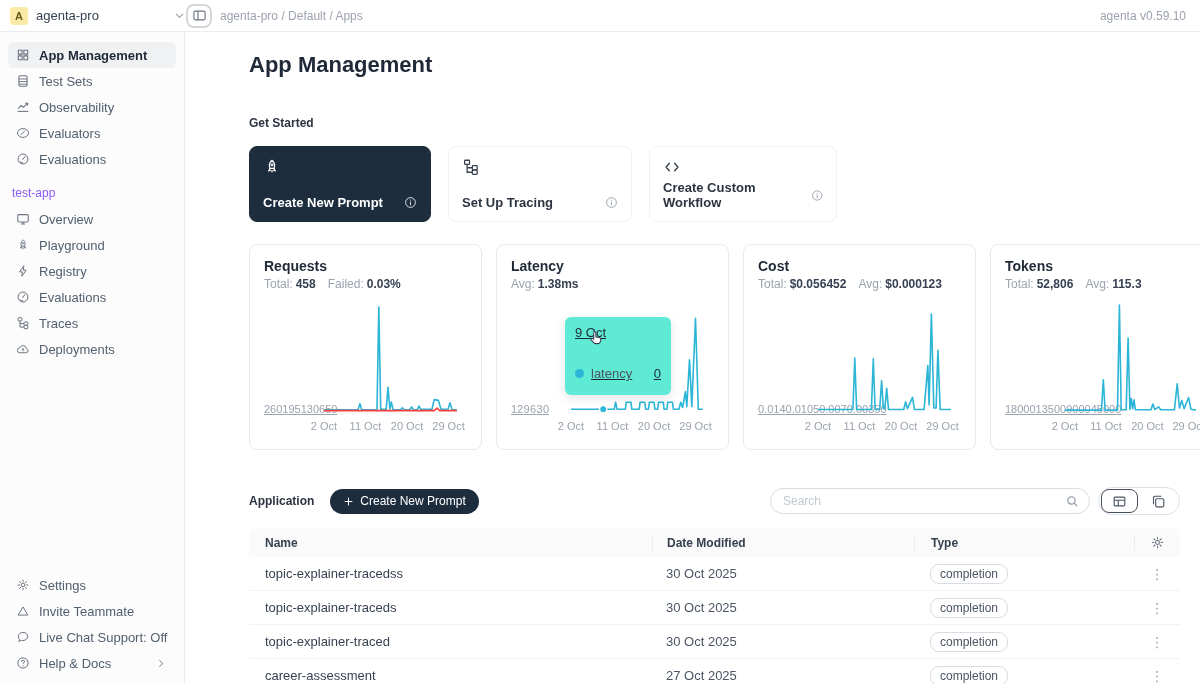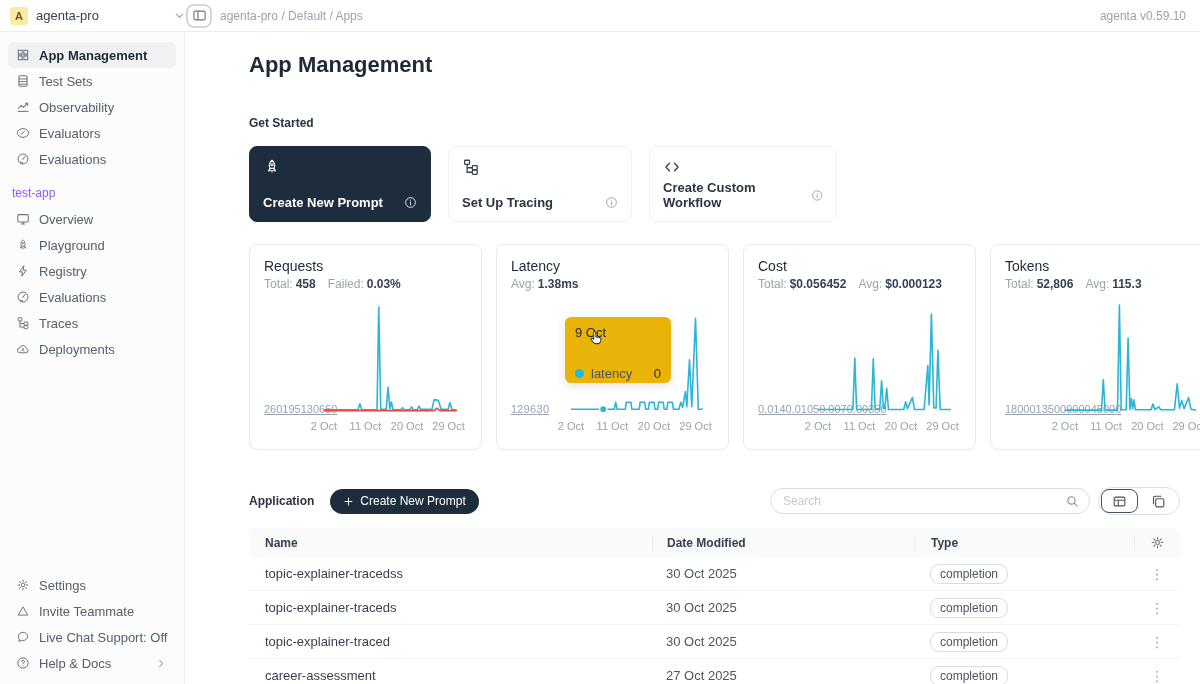--- a/index.html
+++ b/index.html
@@ -40,33 +40,33 @@
   .gs-label-row { display:flex; align-items:center; justify-content:space-between; }
   .gs-label { font-size:13px; font-weight:600; }
   .gs-card:not(.dark) .gs-label { color:#2b3440; }
   .info-ic { width:13px; height:13px; color:#9ca3af; }
   .gs-card.dark .info-ic { color:#dbe2ea; }
   .gs-card:nth-child(2){ width:184px; } .gs-card:nth-child(3){ width:188px; }
 
   
   .charts-row { display:flex; gap:14px; margin-top:22px; }
   .chart-card { flex:1; height:206px; border:1px solid #e7e9ec; border-radius:8px; padding:13px 14px 8px; background:#fff; }
-  .chart-title { font-size:14px; font-weight:400; color:#1f2937; }
+  .chart-title { font-size:14px; font-weight:700; color:#1f2937; }
   .chart-stats { margin-top:3px; font-size:12px; display:flex; gap:12px; }
   .chart-stats .lab { color:#9ca3af; }
   .chart-stats .val { color:#374151; font-weight:700; margin-left:3px; }
   .chart-body { display:flex; margin-top:12px; }
   .ylabels { width:46px; flex:0 0 46px; height:112px; display:flex; flex-direction:row; justify-content:space-between; align-items:flex-end; padding-right:8px; font-size:11px; color:#9aa2ad;text-decoration:underline; }
   .plot-wrap { flex:1; min-width:0; }
   .plot { height:112px; position:relative; }
   .xlabels { height:18px; position:relative; font-size:11px; color:#9aa2ad; }
   .xlabels span { position:absolute; top:5px; transform:translateX(-50%); white-space:nowrap; }
 
   
-  .tooltip { position:absolute; left:8px; top:14px; width:106px; background:#eab308; border-radius:6px; box-shadow:0 3px 10px rgba(80,90,100,.16); padding:8px 10px 2px; z-index:5; }
+  .tooltip { position:absolute; left:8px; top:14px; width:106px; background:#5eead4; border-radius:6px; box-shadow:0 3px 10px rgba(80,90,100,.16); padding:8px 10px 14px; z-index:5;text-decoration:underline; }
   .tt-date { font-size:13px; color:#1f2937; }
   .tt-row { display:flex; align-items:center; gap:7px; margin-top:26px; font-size:13px; }
   .tt-dot { width:9px; height:9px; border-radius:50%; }
   .tt-series { color:#4b5563; }
   .tt-val { margin-left:auto; color:#1f2937; }
   .cursor-ic { position:absolute; left:30px; top:26px; width:18px; height:18px; z-index:6; }
 
   
   .app-header { display:flex; align-items:center; margin-top:37px; }
   .create-btn { margin-left:16px; height:25px; background:#1d2d3e; color:#fff; border:none; border-radius:13px; font-size:12px; font-family:inherit; display:flex; align-items:center; gap:6px; padding:0 13px; cursor:pointer; }

